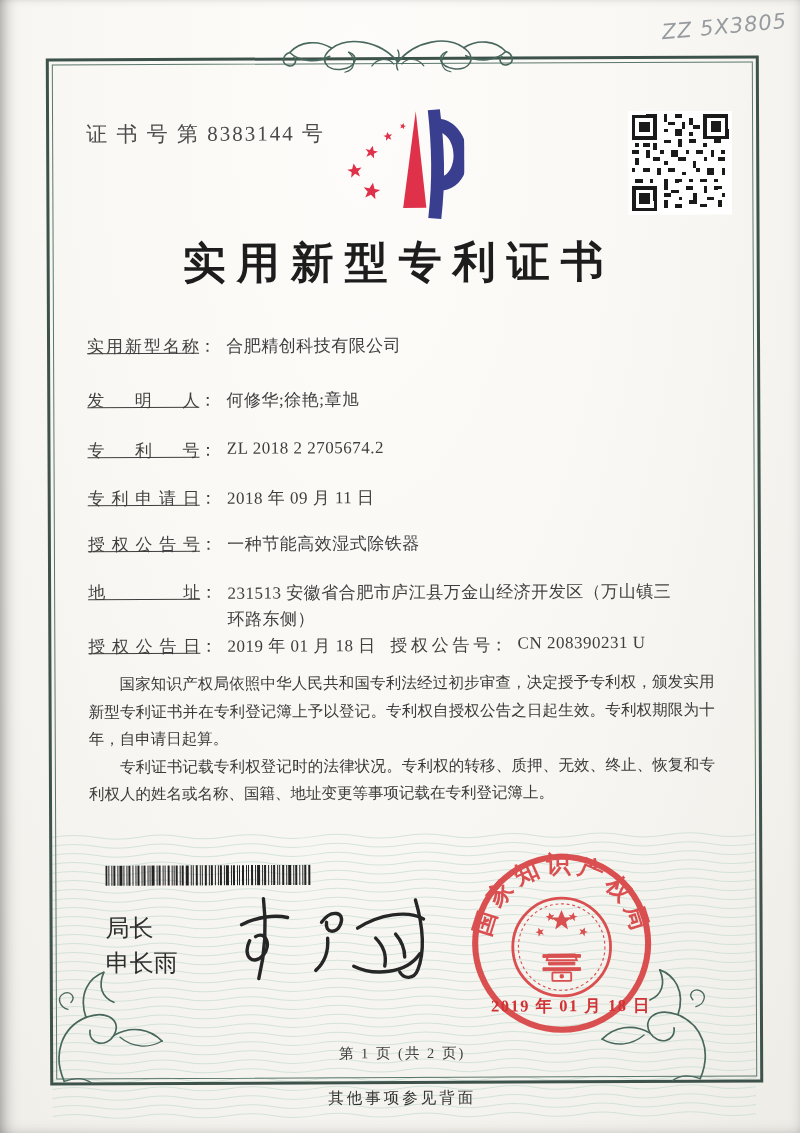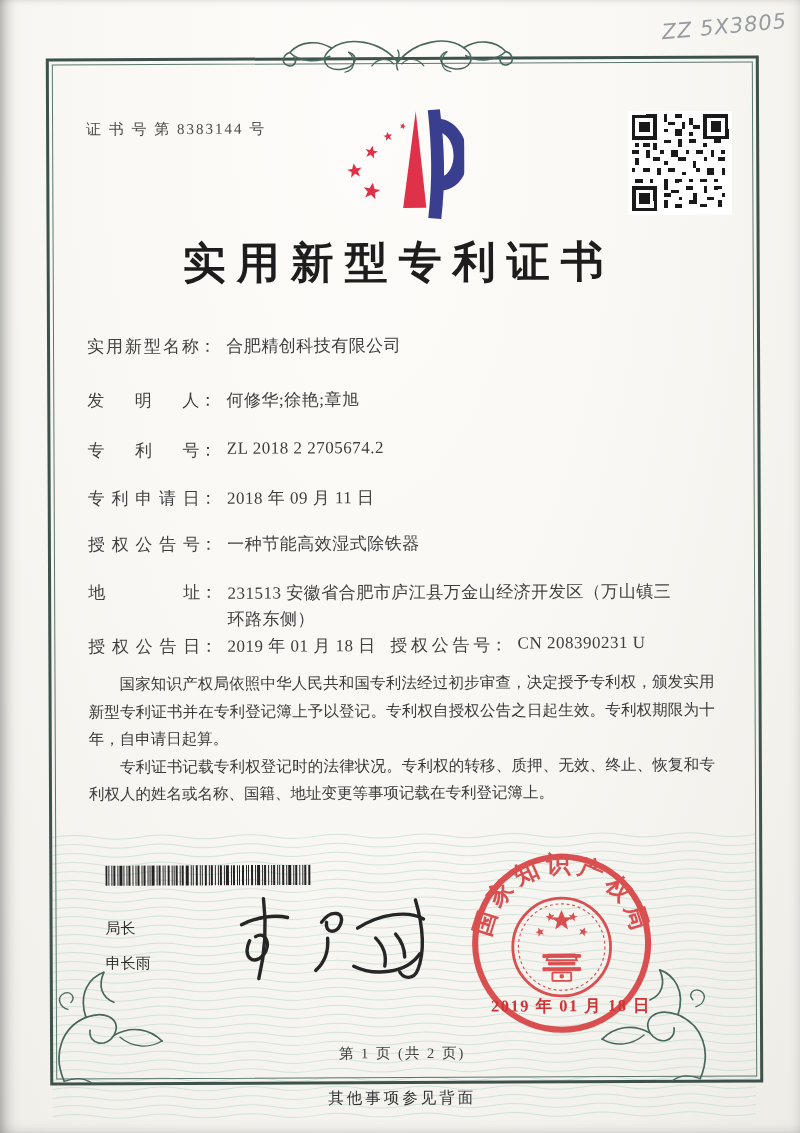--- a/index.html
+++ b/index.html
@@ -8,36 +8,36 @@
     box-shadow:inset 14px 0 16px -12px rgba(60,60,60,.55), inset -8px 0 12px -9px rgba(90,90,90,.25), inset 0 -10px 14px -10px rgba(90,90,90,.2), inset 0 6px 10px -8px rgba(120,110,100,.2);
     font-family:"Liberation Serif","DejaVu Serif",serif;color:#3b3b3b;}
   .sheet{position:absolute;inset:0;transform:rotate(-0.25deg);}
   
   .frame{position:absolute;left:48px;top:57px;width:707px;height:1021px;border:3px solid #3d524b;z-index:1;}
   .frame .inner{position:absolute;inset:3px;border:1px solid #5a776d;}
   
   .waves{position:absolute;left:50px;top:828px;z-index:0;}
   
   .abs{position:absolute;z-index:2;}
-  .certno{left:88px;top:119px;font-size:15px;letter-spacing:2px;color:#4a4a4a;}
+  .certno{left:88px;top:119px;font-size:21px;letter-spacing:2px;color:#4a4a4a;}
   .hand{left:664px;top:16px;font-size:21px;color:#868c92;transform:rotate(-5deg);
     font-family:"DejaVu Sans",sans-serif;font-style:italic;letter-spacing:1px;opacity:.85;}
   .title{left:0;top:234px;width:100%;text-align:center;font-size:43px;font-weight:bold;
     letter-spacing:11px;color:#1d1d1d;}
   .row{left:88px;width:640px;font-size:17px;color:#3f3f3f;}
-  .flabel{display:inline-block;width:112px;text-align:justify;text-align-last:justify;vertical-align:top;}
+  .flabel{display:inline-block;width:112px;text-align:justify;text-align-last:justify;vertical-align:top;text-decoration:underline;}
   .flabel2{display:inline-block;width:100px;text-align:justify;text-align-last:justify;vertical-align:top;}
   .colon{display:inline-block;vertical-align:top;}
   .fvalue{display:inline-block;vertical-align:top;margin-left:6px;letter-spacing:.5px;}
   .fvalue.addr{width:448px;line-height:26px;}
   .pair2{position:absolute;left:302px;top:0;}
   .paras{left:88px;top:669px;width:626px;font-size:15.5px;line-height:27.5px;text-align:justify;color:#3a3a3a;}
   .paras p{margin:0;text-indent:2em;}
   .barcode{left:104px;top:864px;}
-  .signerblock{left:104px;top:910px;font-size:15px;line-height:35px;color:#2e2e2e;}
+  .signerblock{left:104px;top:910px;font-size:24px;line-height:35px;color:#2e2e2e;}
   .signature{left:218px;top:882px;}
   .seal{left:466px;top:850px;}
   .sealdate{left:489px;top:996px;font-size:16.5px;letter-spacing:1.5px;color:#cf3335;font-weight:bold;z-index:3;}
   .pagefoot{left:0;top:1044px;width:100%;text-align:center;font-size:14.5px;color:#3e3e3e;letter-spacing:2px;}
   .backnote{left:0;top:1088px;width:100%;text-align:center;font-size:15.5px;color:#333;letter-spacing:3px;}
   .logo{left:336px;top:106px;}
   .qr{left:630px;top:112px;}
   .orn-top{left:278px;top:30px;z-index:2;}
   .orn-bl{left:46px;top:968px;z-index:2;}
   .orn-br{left:592px;top:968px;z-index:2;}

